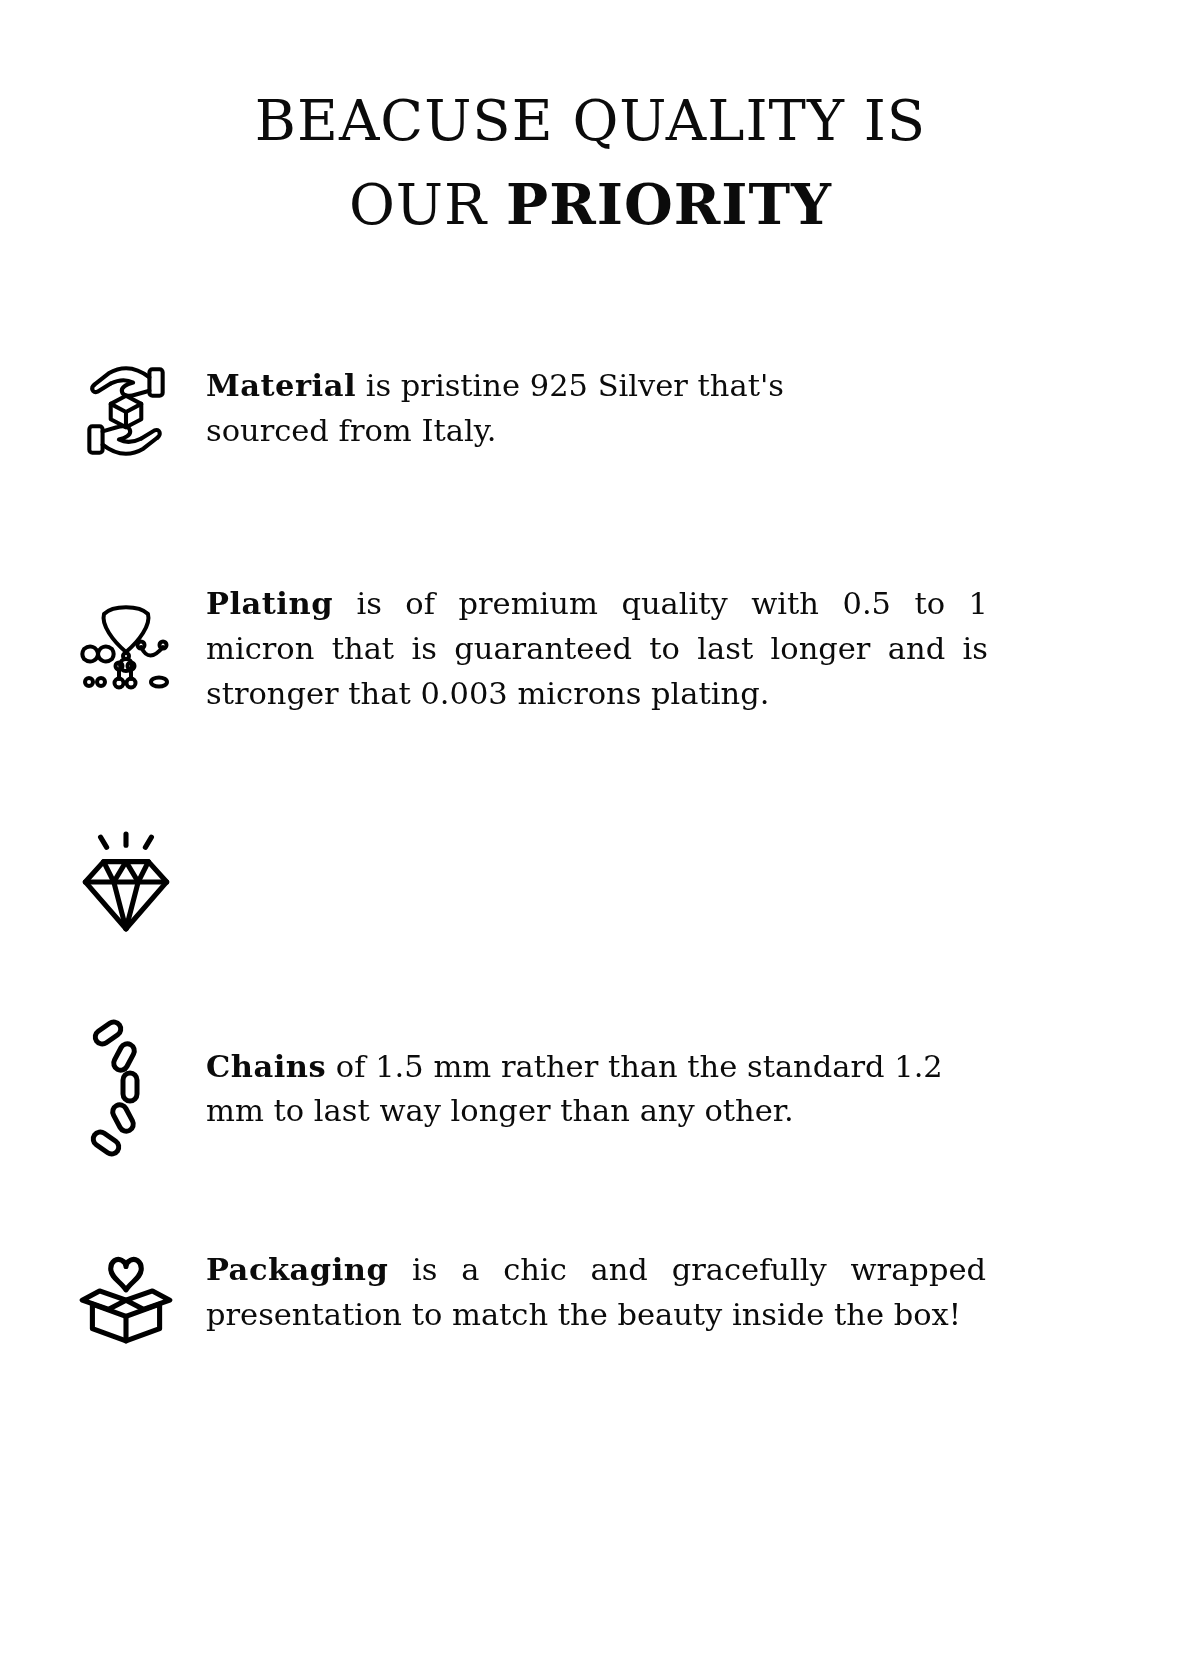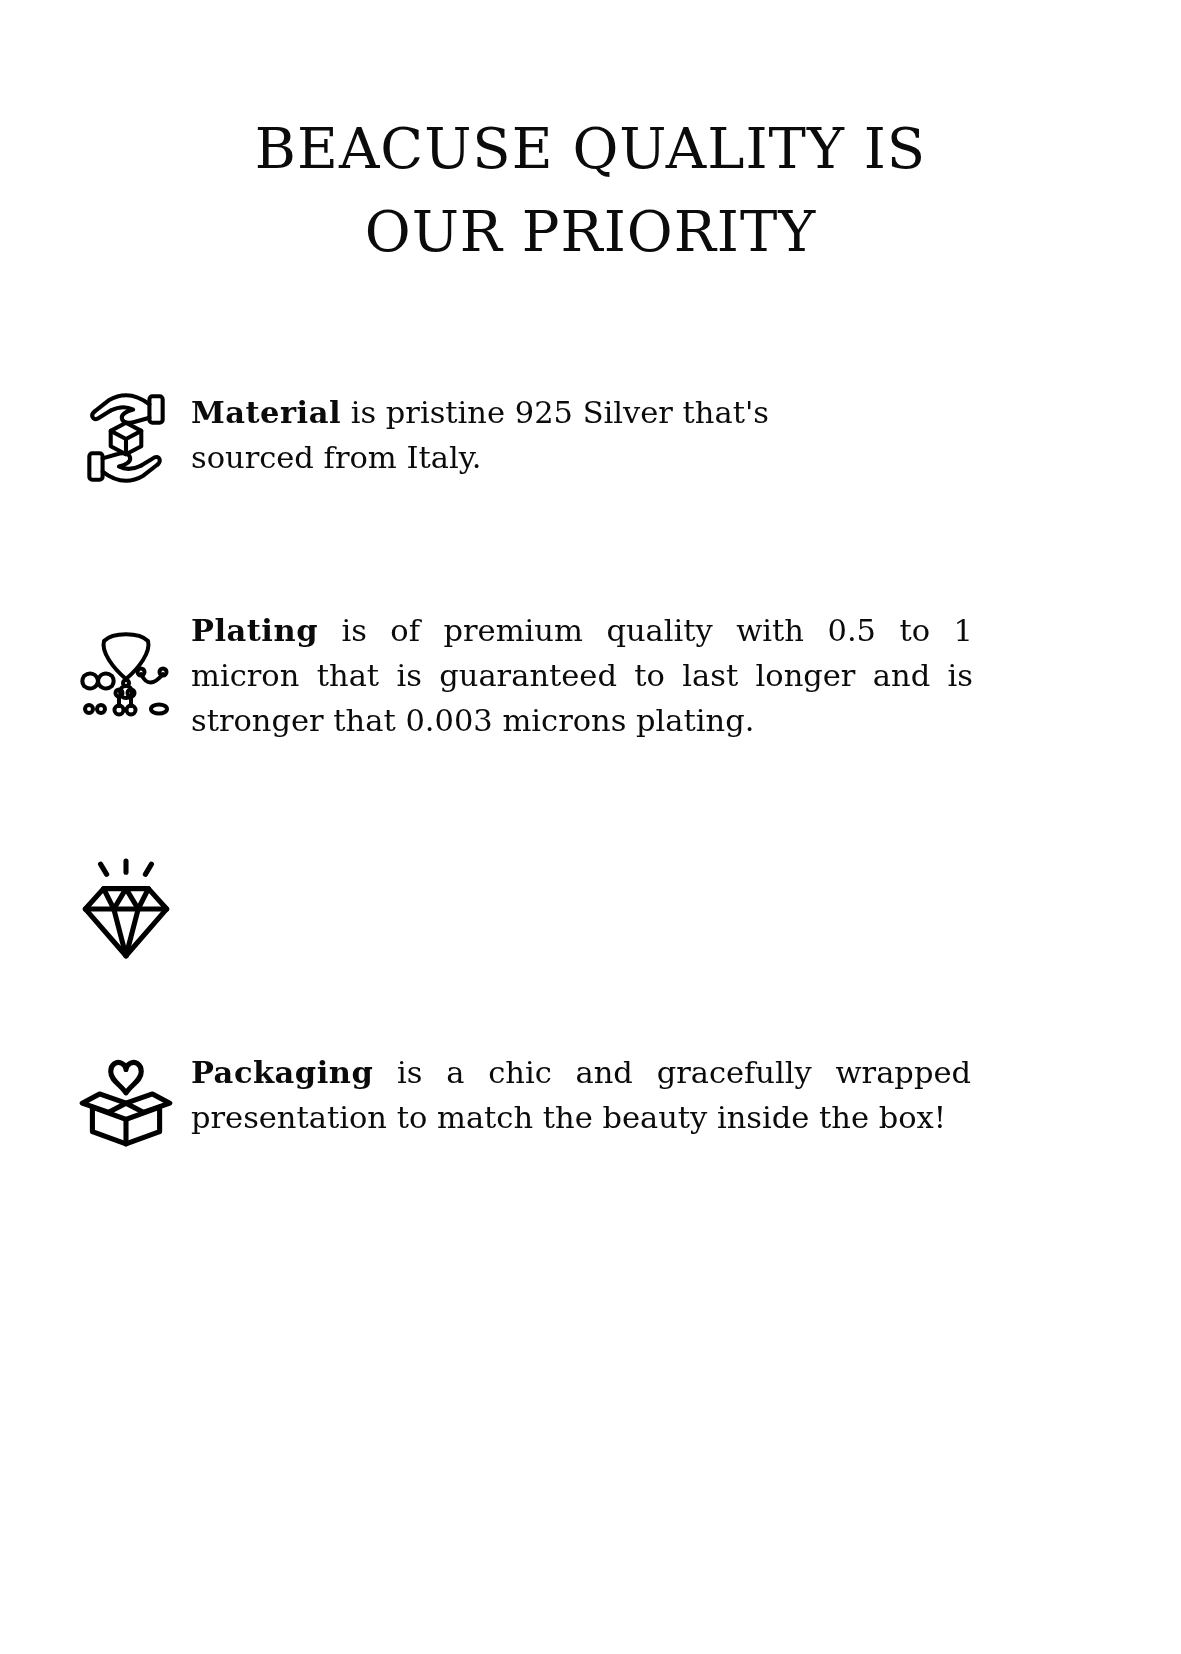--- a/index.html
+++ b/index.html
@@ -5,29 +5,29 @@
   html,body{margin:0;padding:0;background:#ffffff;}
   .page{
     position:relative;
     width:1181px;height:1654px;
     background:#ffffff;
     color:#111111;
     font-family:"DejaVu Serif","Liberation Serif",serif;
     overflow:hidden;
   }
   .title{
-    margin:108px 0 0 0;
+    margin:80px 0 0 0;
     text-align:center;
     font-size:56px;
     line-height:1.48;
     letter-spacing:1px;
     font-weight:400;
     color:#0b0b0b;
   }
-  .title .bold{font-weight:400;text-align:center;}
+  .title .bold{font-weight:700;text-align:center;}
   .intro{
     margin:108px 0 0 120px;
     width:772px;
     font-size:30px;
     line-height:1.6;
     letter-spacing:2px;
     text-align:justify;
     text-align-last:left;
     color:#0b0b0b;
   }
@@ -38,21 +38,21 @@
     align-items:center;
     margin-left:62px;
   }
   .item .icon-wrap{
     flex:0 0 128px;
     display:flex;
     justify-content:center;
     align-items:center;
   }
   .item .text{
-    margin-left:1px;
+    margin-left:16px;
     font-size:30.5px;
     line-height:1.47;
     color:#0b0b0b;
   }
   .item .text b{font-weight:700;letter-spacing:.5px;}
   .justify{text-align:justify;text-align-last:left;}
   .it-material{margin-top:86px;}
   .it-plating{margin-top:66px;}
   .it-stones{margin-top:82px;}
   .it-chains{margin-top:72px;}
@@ -139,20 +139,34 @@
             <path d="M33,32 L77,32 L95,52 L55,98 L15,52 Z"></path>
             <path d="M15,52 L95,52"></path>
             <path d="M33,32 L43,52 L55,32 L67,52 L77,32"></path>
             <path d="M43,52 L55,98"></path>
             <path d="M67,52 L55,98"></path>
           </g>
         </svg>
       </div>
     </div>
 
+    <div class="item it-chains">
+      <div class="icon-wrap">
+        <svg width="80" height="152" viewBox="0 0 80 152">
+          <g class="ic" stroke-width="5.5">
+            <rect x="8" y="13" width="28" height="14" rx="7" transform="rotate(-35 22 20)"></rect>
+            <rect x="24" y="37" width="28" height="14" rx="7" transform="rotate(-62 38 44)"></rect>
+            <rect x="30" y="67" width="28" height="14" rx="7" transform="rotate(-90 44 74)"></rect>
+            <rect x="23" y="98" width="28" height="14" rx="7" transform="rotate(-118 37 105)"></rect>
+            <rect x="6" y="123" width="28" height="14" rx="7" transform="rotate(-145 20 130)"></rect>
+          </g>
+        </svg>
+      </div>
+      <p class="text w-chains"><b>Chains</b><span> of 1.5 mm rather than the standard 1.2 mm to last way longer than any other.</span></p>
+    </div>
 
     <div class="item it-packaging">
       <div class="icon-wrap">
         <svg width="112" height="112" viewBox="0 0 110 110">
           <g class="ic">
             <path d="M55,52 C50,44 40,40 40,31 C40,24 46,20 51,23 C53,24 55,26 55,29 C55,26 57,24 59,23 C64,20 70,24 70,31 C70,40 60,44 55,52 Z"></path>
             <path d="M55,62 L29,53 L12,62 L38,71 Z"></path>
             <path d="M55,62 L81,53 L98,62 L72,71 Z"></path>
             <path d="M22,66 L55,78 L88,66"></path>
             <path d="M22,66 L22,90 L55,102 L88,90 L88,66"></path>

